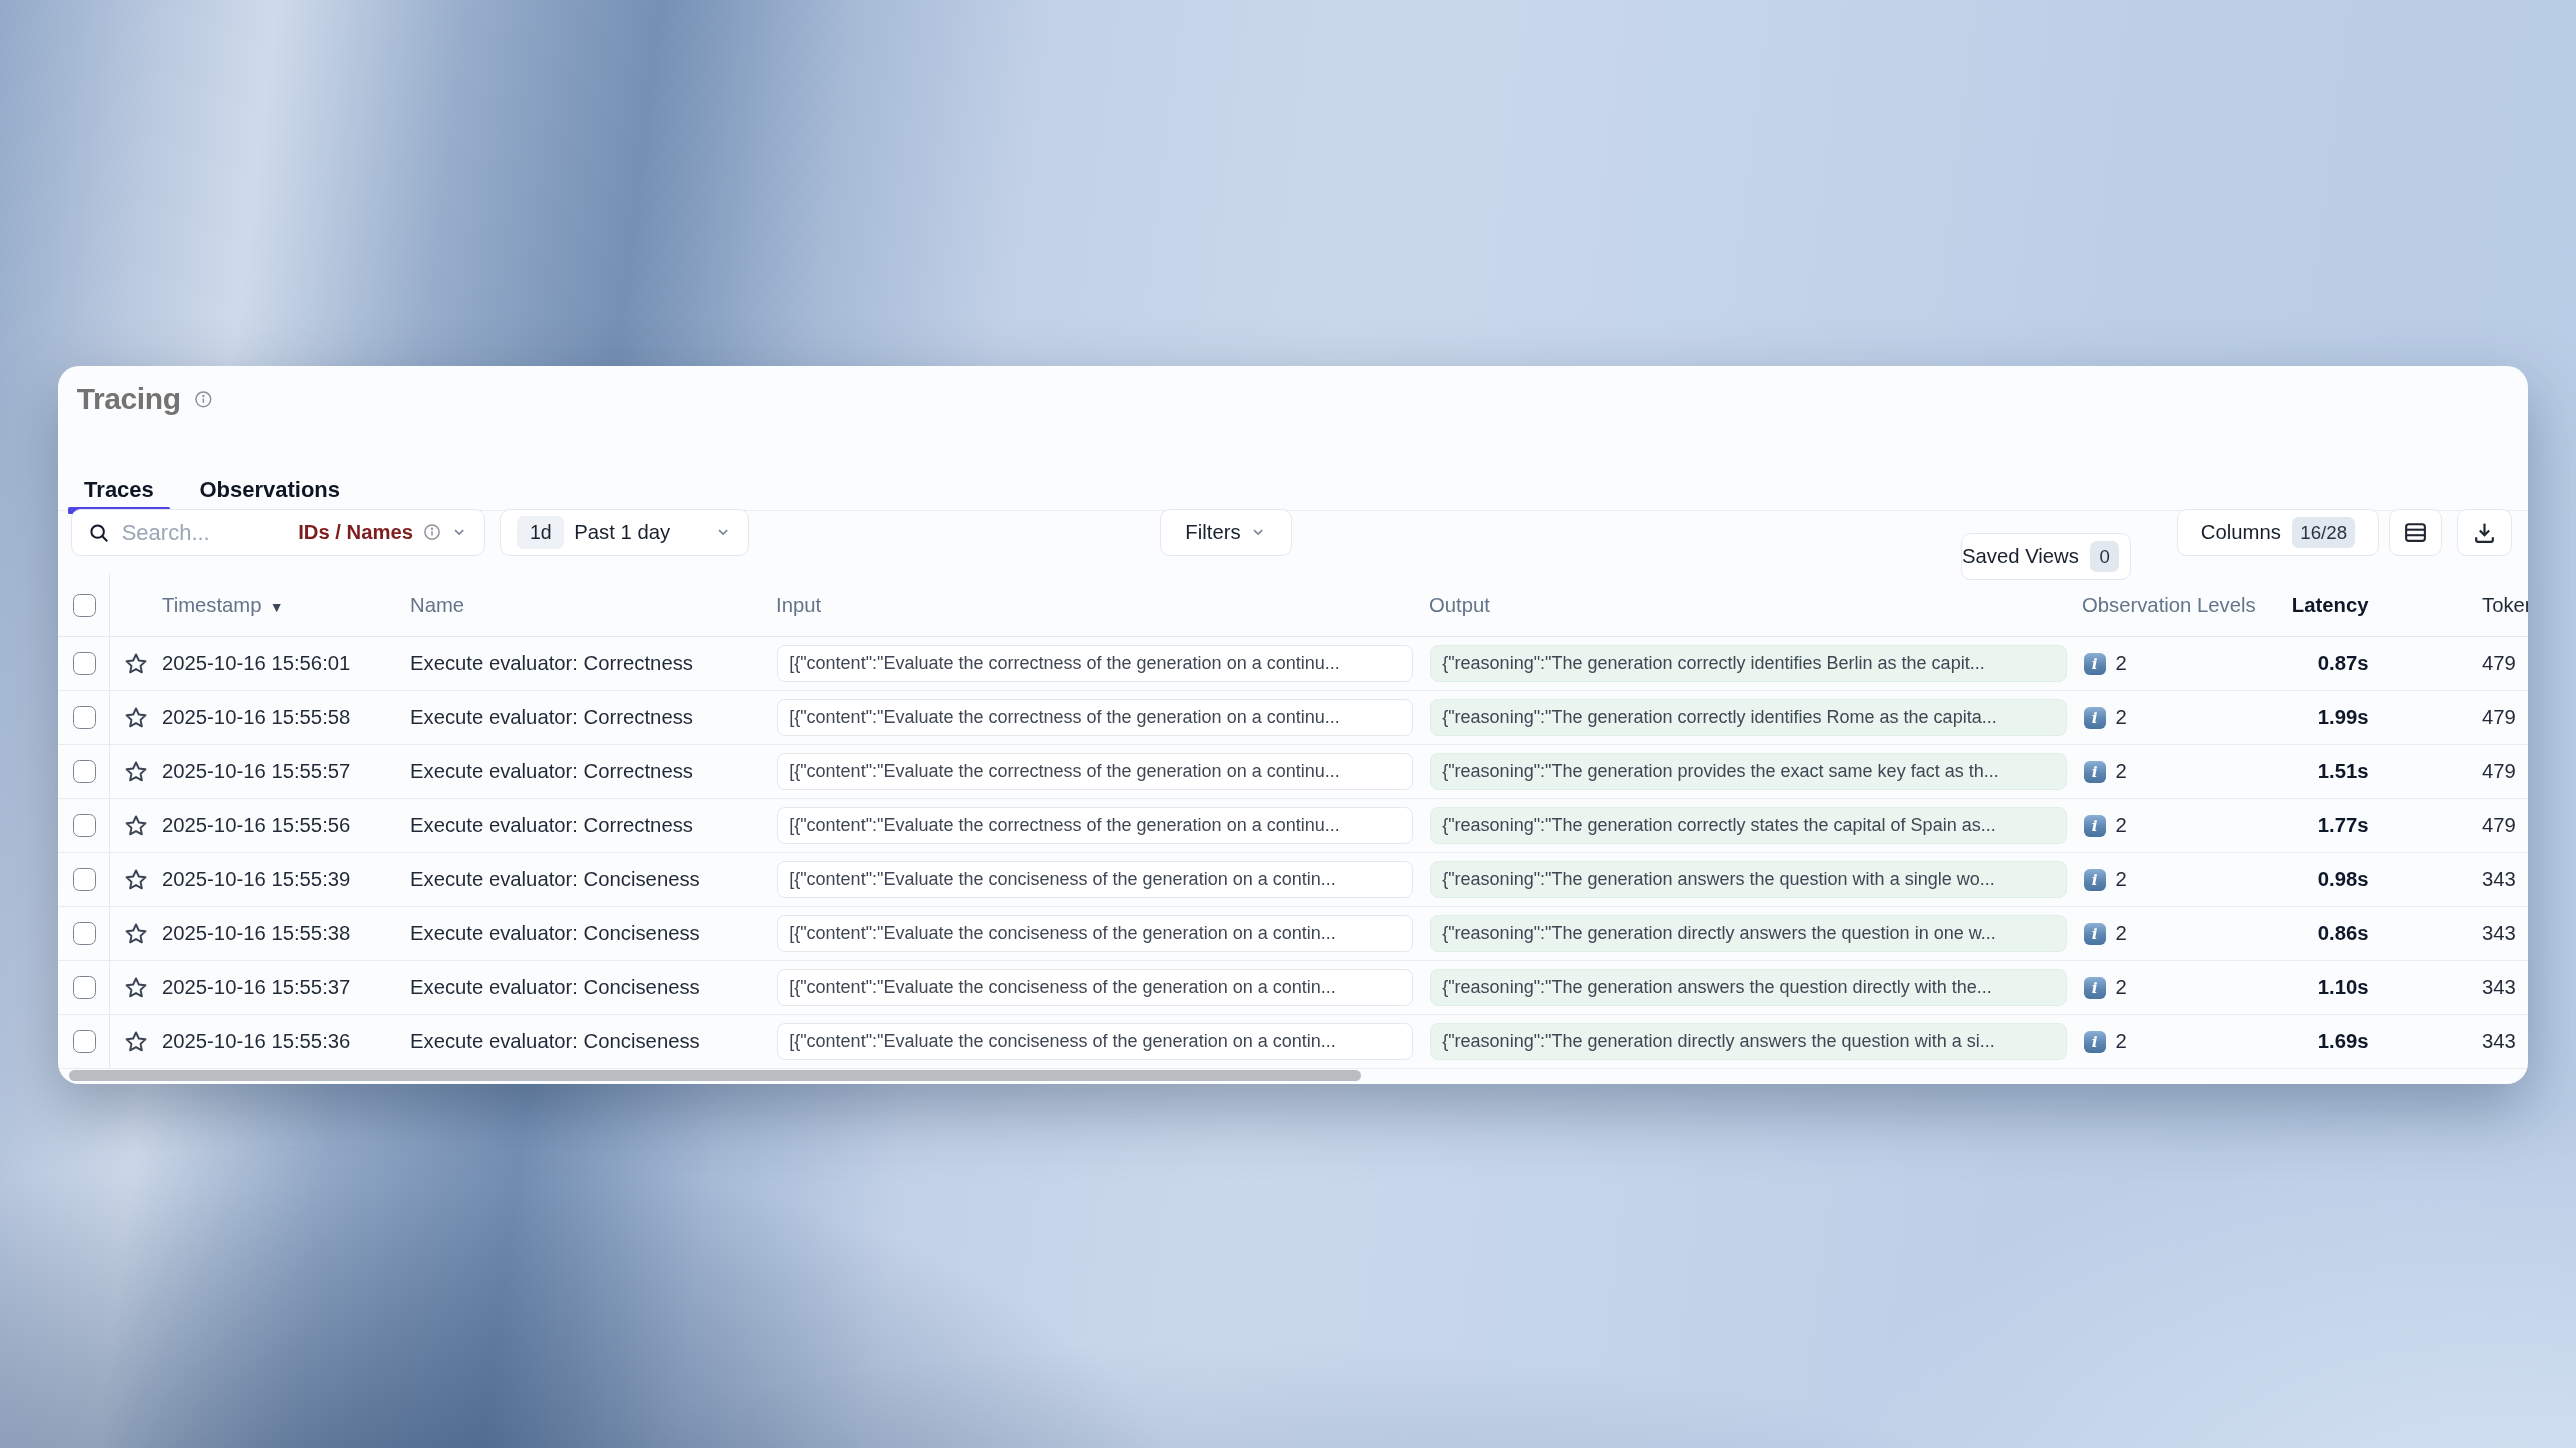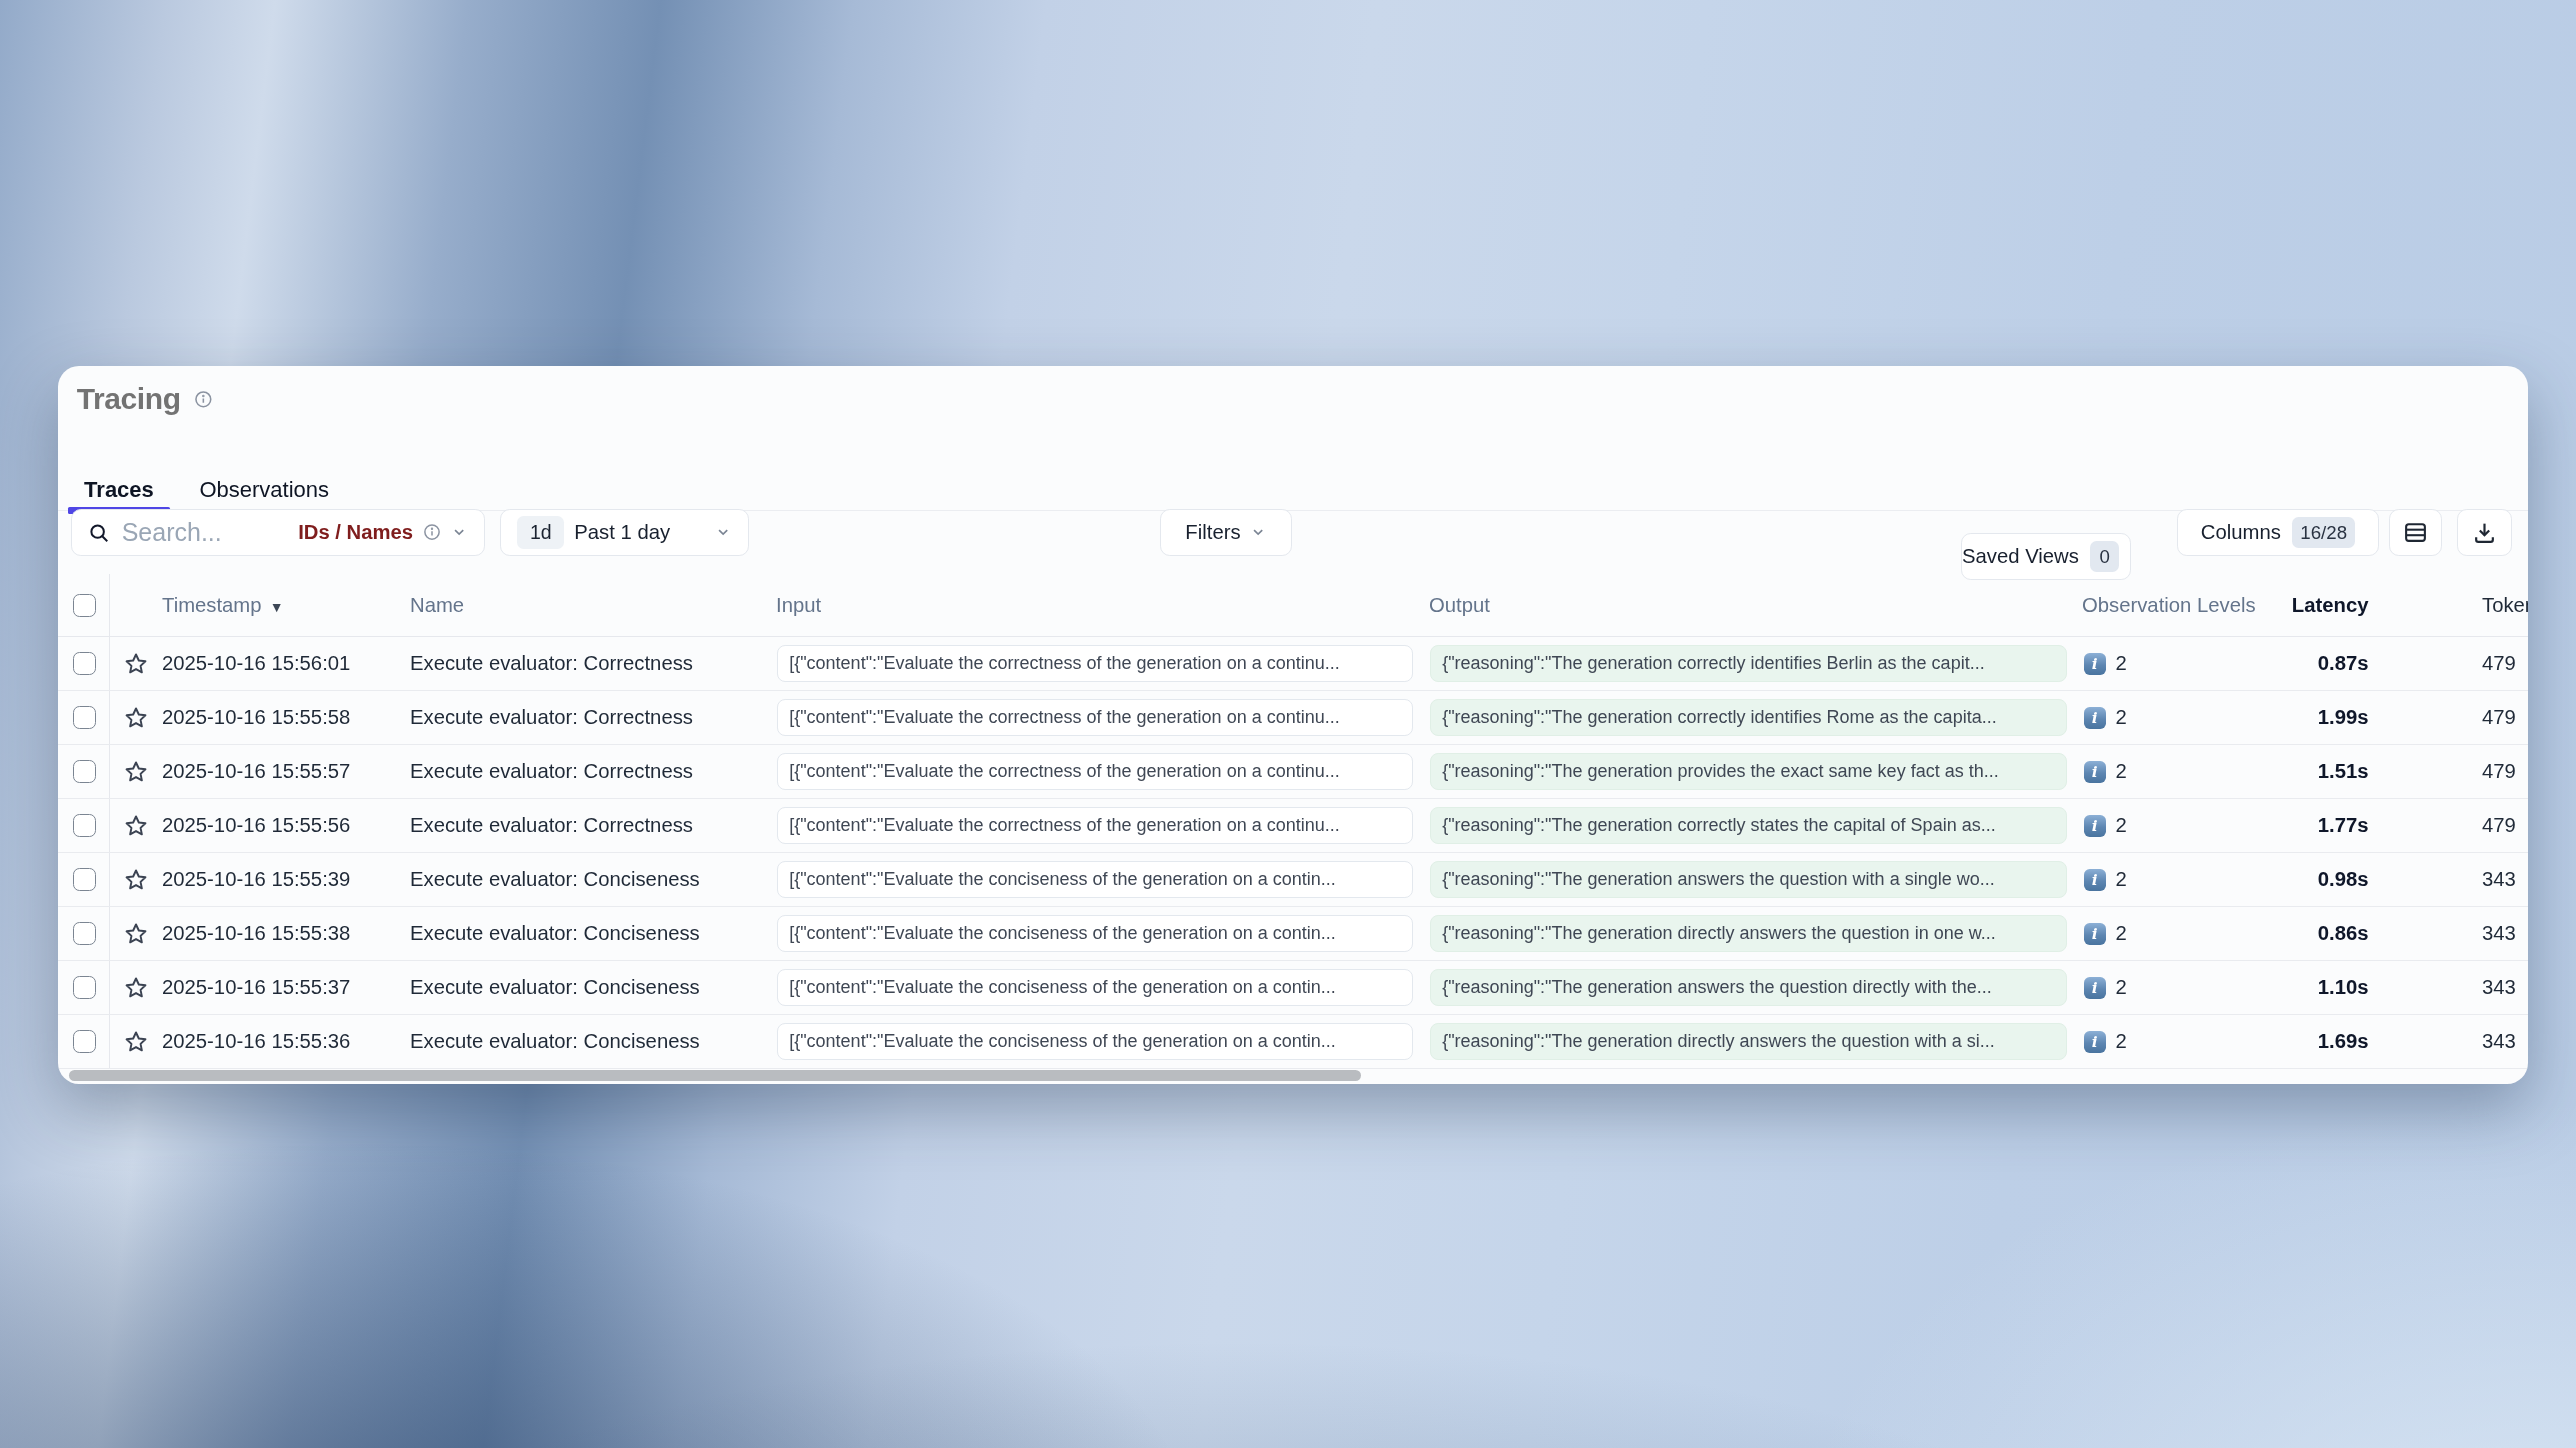--- a/index.html
+++ b/index.html
@@ -21,33 +21,33 @@
   }
 
   
   .title-row { position:absolute; left:18.7px; top:16.3px; display:flex; align-items:center; gap:13px; }
   .page-title { font-size:30px; font-weight:700; color:#737373; letter-spacing:-0.4px; }
   .icon-info { width:18.7px; height:18.7px; color:#8b93a1; display:inline-flex; }
 
   .tabbar { position:absolute; left:0; top:83px; width:100%; height:41px; border-bottom:0.8px solid #ebedf1;margin-top:21px; }
   .tabs { position:absolute; left:9.8px; top:0; height:100%; display:flex; gap:13px; }
   .tab { position:relative; height:100%; padding:0 16.3px; display:flex; align-items:center;
-         font-size:22px; color:#0e1524; font-weight:400; cursor:pointer; }
+         font-size:22px; color:#0e1524; font-weight:700; cursor:pointer; }
   .tab.active { font-weight:600; }
   .tab.active::after { content:""; position:absolute; left:0; right:0; bottom:-4.1px; height:7.3px;
          background:#4f46e5; border-radius:1.6px; }
 
   
   .ctl {
     position:absolute; top:143px; height:47px; background:#fff;
     border:1.2px solid #e4e8ee; border-radius:9.8px;
     display:flex; align-items:center; font-size:20.3px; color:#18202e;
   }
   .search-ctl { left:13px; width:414px; padding:0 16.3px; gap:11.4px; }
-  .search-ctl input { border:none; outline:none; width:140px; font-size:25px; color:#8b5cf6;
+  .search-ctl input { border:none; outline:none; width:140px; font-size:22px; color:#8b5cf6;
      font-family:"Liberation Sans", sans-serif; background:transparent; }
   .search-ctl input::placeholder { color:#9aa6b5; }
   .scope { display:flex; align-items:center; gap:9.8px; margin-left:auto; }
   .scope-label { font-weight:600; color:#7f1d1d; }
 
   .time-ctl { left:442px; width:249px; padding:0 16.3px; gap:10px; }
   .mini-badge { background:#eef2f6; border-radius:6.5px; height:32.5px; min-width:47px;
      display:flex; align-items:center; justify-content:center; font-size:19.5px; padding:0 9.8px; color:#1b2330; }
 
   .env-annotation { position:absolute; left:701px; top:132px; width:396px; height:78px;

